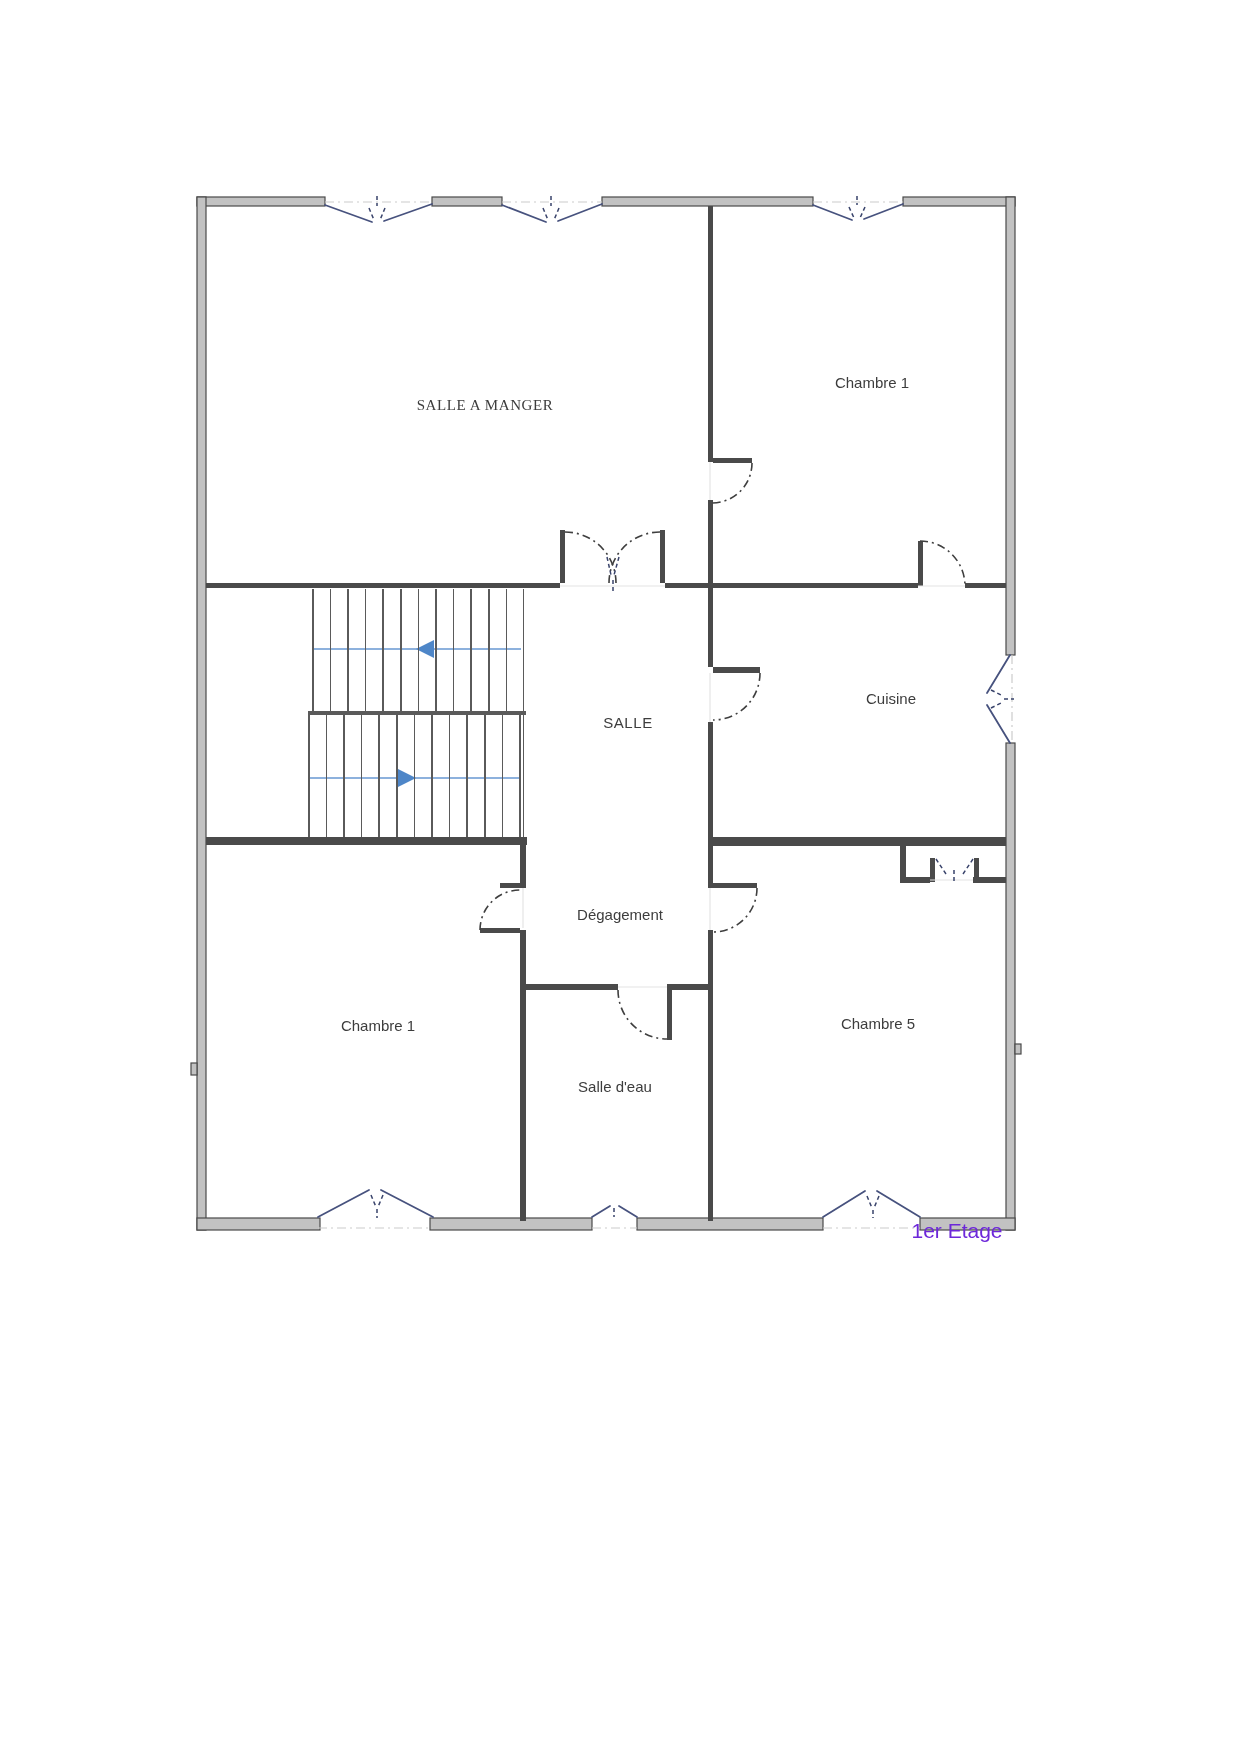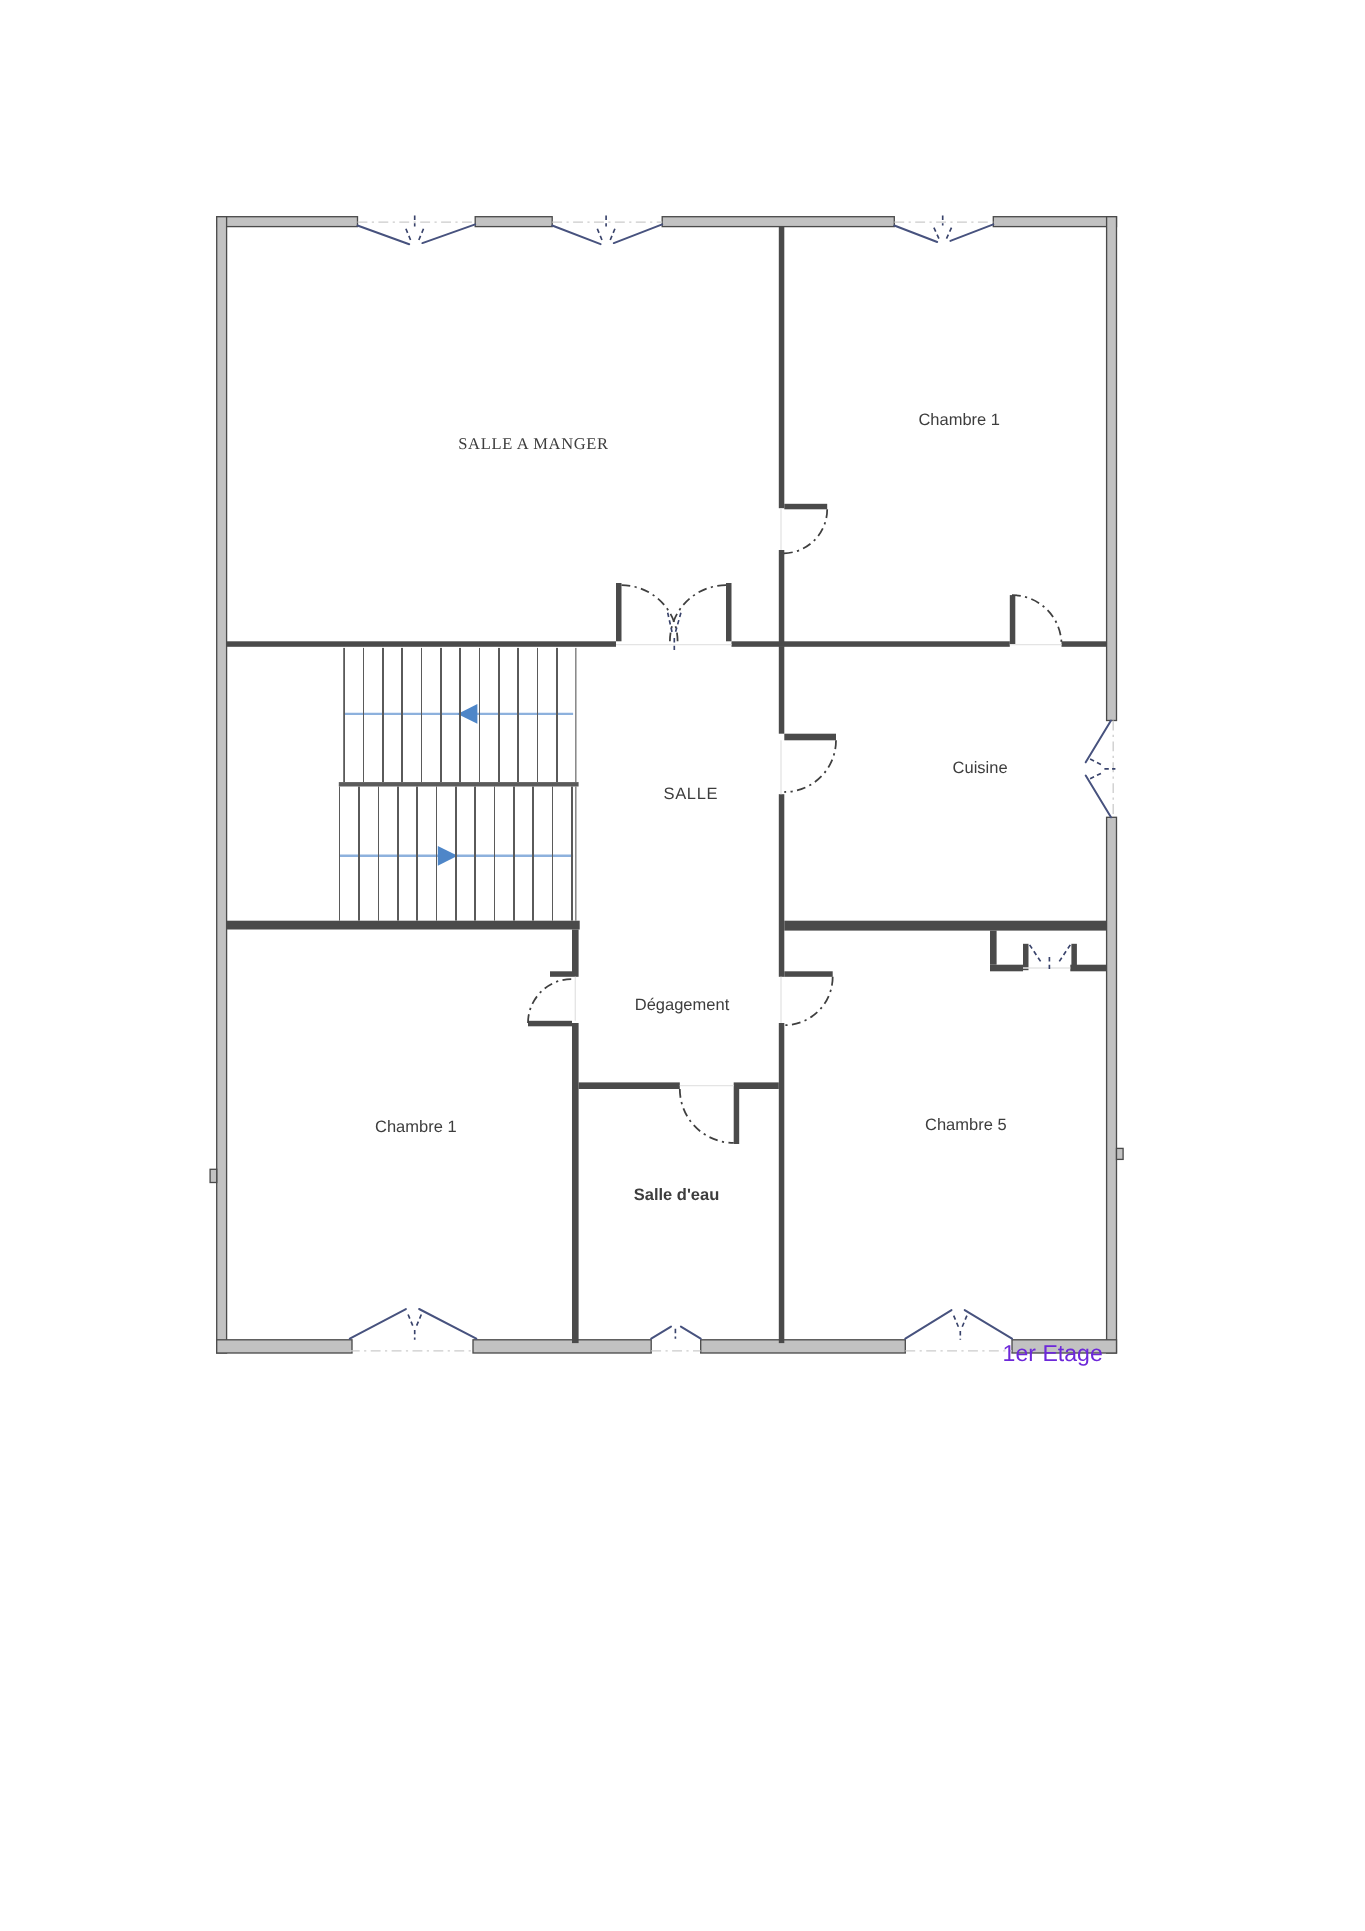--- a/index.html
+++ b/index.html
@@ -215,17 +215,17 @@
   <div class="stair-flight" style="left:312px;top:589px;width:211px;height:122px;"></div>
   <div class="stair-divider" style="left:308px;top:711px;width:218px;height:4px;"></div>
   <div class="stair-flight" style="left:308px;top:715px;width:215px;height:122px;"></div>
 
   <div class="room-label caps" style="left:485px;top:405px;font-family:Liberation Serif, serif;">SALLE A MANGER</div>
   <div class="room-label" style="left:872px;top:382px;">Chambre 1</div>
   <div class="room-label" style="left:891px;top:698px;">Cuisine</div>
   <div class="room-label caps" style="left:628px;top:722px;">SALLE</div>
   <div class="room-label" style="left:620px;top:914px;">Dégagement</div>
   <div class="room-label" style="left:378px;top:1025px;">Chambre 1</div>
-  <div class="room-label" style="left:615px;top:1086px;font-weight:bold;">Salle d'eau</div>
+  <div class="room-label" style="left:615px;top:1086px;">Salle d'eau</div>
   <div class="room-label" style="left:878px;top:1023px;">Chambre 5</div>
 
   <div class="floor-label" style="left:957px;top:1231px;">1er Etage</div>
 </div>
 
 </body></html>

